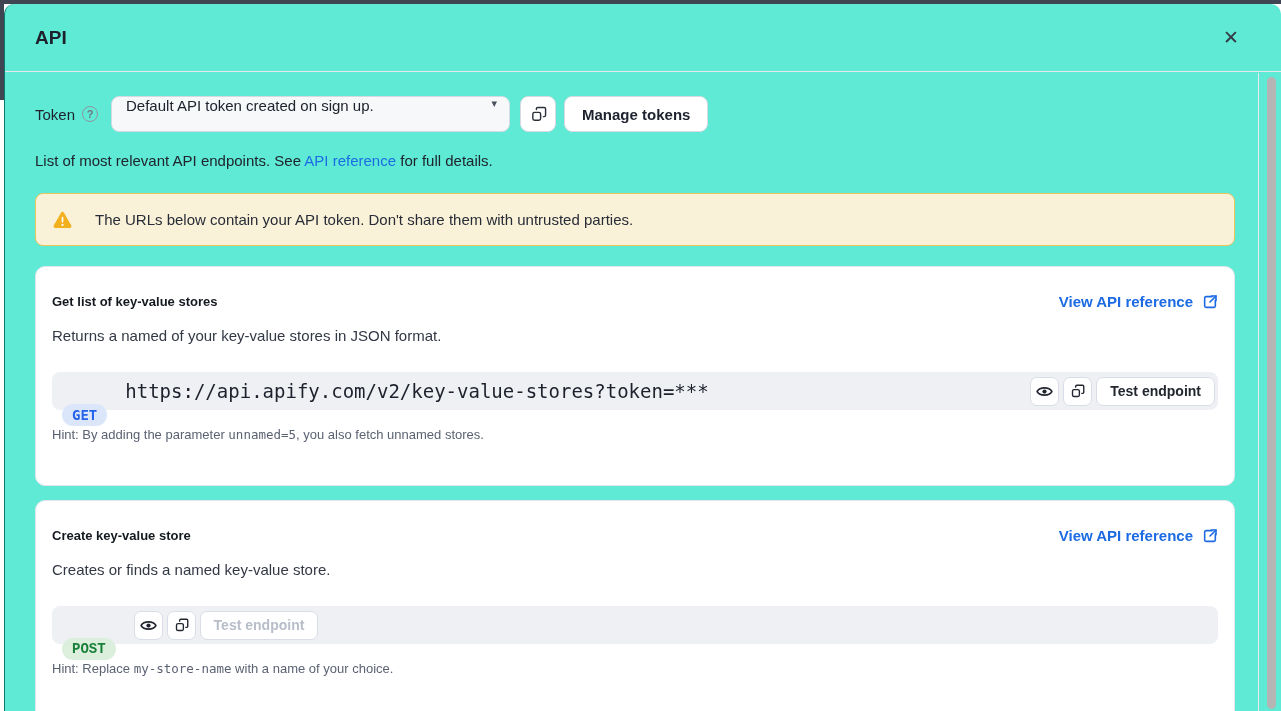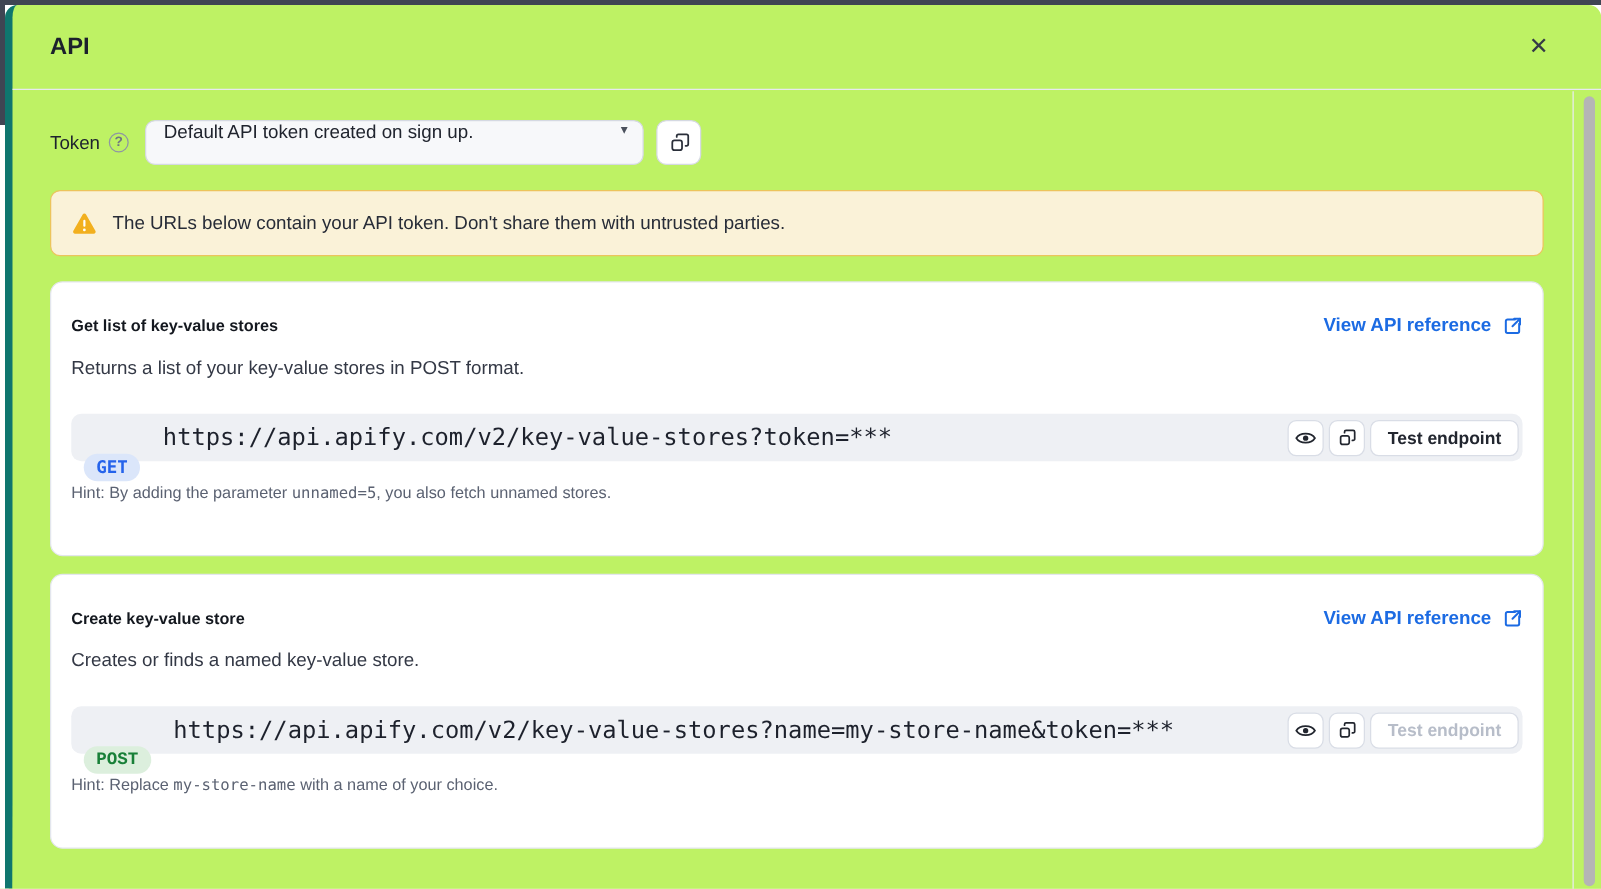--- a/index.html
+++ b/index.html
@@ -8,23 +8,23 @@
     width:1281px; height:711px; position:relative; overflow:hidden;
     background:#ffffff;
     font-family:"Liberation Sans", sans-serif;
     -webkit-font-smoothing:antialiased;
   }
   .backdrop-top { position:absolute; top:0; left:0; right:0; height:4px; background:#3f4553; }
   .backdrop-left { position:absolute; top:0; left:0; width:4px; height:100px; background:#3f4553; }
 
   .modal {
     position:absolute; top:4px; left:4px; right:0; bottom:0;
-    background:#bef264;
+    background:#5eead4;
     border-top-left-radius:10px; border-top-right-radius:10px;
-    border-left:6px solid #0f766e;
+    border-left:1px solid #0f766e;
   }
   .modal-header {
     height:68px; display:flex; align-items:center; justify-content:space-between;
     padding:0 40px 0 30px; border-bottom:1px solid #e7e9ef;
   }
   .modal-title { font-size:19px; font-weight:700; color:#1c212c; margin:0; }
   .close-btn {
     background:none; border:none; padding:2px; font-size:19px; line-height:1;
     color:#343a46; cursor:pointer; font-family:inherit;
   }
@@ -54,21 +54,21 @@
     height:36px; background:#fff; border:1px solid #d5d9e2; border-radius:8px;
     padding:0 17px; font-size:15px; font-weight:600; color:#1d222e;
     font-family:inherit; cursor:pointer;
   }
 
   .intro { font-size:15px; color:#20242e; margin:0 0 24px; }
   .intro .link { color:#1c6be3; text-decoration:none; cursor:pointer; }
 
   .warning {
     background:#faf2d8; border:1px solid #ecc45c; border-radius:8px;
-    height:53px; display:flex; align-items:center; padding:0 17px; margin-bottom:20px;
+    height:53px; display:flex; align-items:center; padding:0 17px; margin-bottom:20px;gap:10px;
   }
   .warning-icon { margin-right:13px; flex:0 0 auto; display:flex; }
   .warning-text { font-size:15px; color:#272c37; }
 
   
   .card {
     border:1px solid #e3e6ed; border-radius:10px; background:#fff;
     padding:26px 16px 30px; margin-bottom:14px;
   }
   .card-head { display:flex; justify-content:space-between; align-items:center; margin-bottom:17px; }
@@ -139,22 +139,24 @@
       <button class="icon-btn">
         <span style="display:flex;">
           <svg width="17" height="17" viewBox="0 0 24 24" fill="none" stroke="#2a2f3a" stroke-width="2" stroke-linecap="round" stroke-linejoin="round">
             <g transform="translate(24,0) scale(-1,1)">
               <rect x="9" y="9" width="11" height="11" rx="2.5"></rect>
               <path d="M5 15H4a2 2 0 0 1-2-2V4a2 2 0 0 1 2-2h9a2 2 0 0 1 2 2v1"></path>
             </g>
           </svg>
         </span>
       </button>
-    </div>
-
+      <button class="btn">Manage tokens</button>
+    </div>
+
+    <p class="intro"><span>List of most relevant API endpoints. See </span><a class="link">API reference</a><span> for full details.</span></p>
 
     <div class="warning">
       <span class="warning-icon">
         <svg width="19" height="18" viewBox="0 0 24 22">
           <path d="M10.3 1.6 L0.9 18 a2 2 0 0 0 1.7 3 h18.8 a2 2 0 0 0 1.7-3 L13.7 1.6 a2 2 0 0 0-3.4 0 Z" fill="#f2b01e"></path>
           <rect x="10.9" y="7" width="2.2" height="7" rx="1.1" fill="#fff"></rect>
           <circle cx="12" cy="17.2" r="1.4" fill="#fff"></circle>
         </svg>
       </span>
       <span class="warning-text">The URLs below contain your API token. Don't share them with untrusted parties.</span>
@@ -167,21 +169,21 @@
           <span>View API reference</span>
           <span style="display:flex;">
             <svg width="16" height="16" viewBox="0 0 24 24" fill="none" stroke="#1c6be3" stroke-width="2.4" stroke-linecap="round" stroke-linejoin="round">
               <path d="M15 4H6a2 2 0 0 0-2 2v12a2 2 0 0 0 2 2h12a2 2 0 0 0 2-2V9"></path>
               <path d="M14 3h7v7"></path>
               <path d="M21 3l-9 9"></path>
             </svg>
           </span>
         </a>
       </div>
-      <p class="card-desc">Returns a list of your key-value stores in POST format.</p>
+      <p class="card-desc">Returns a named of your key-value stores in JSON format.</p>
       <div class="endpoint-row">
         <span class="method get">GET</span>
         <span class="endpoint-url">https://api.apify.com/v2/key-value-stores?token=***</span>
         <span class="row-actions">
           <button class="row-btn square">
             <span style="display:flex;">
               <svg width="17" height="17" viewBox="0 0 24 24" fill="none" stroke="#22262f" stroke-width="2.2" stroke-linejoin="round">
                 <path d="M1.5 12 C5.5 5.2 18.5 5.2 22.5 12 C18.5 18.8 5.5 18.8 1.5 12 Z"></path>
                 <circle cx="12" cy="12" r="3" fill="#22262f" stroke="none"></circle>
               </svg>
@@ -213,21 +215,20 @@
               <path d="M15 4H6a2 2 0 0 0-2 2v12a2 2 0 0 0 2 2h12a2 2 0 0 0 2-2V9"></path>
               <path d="M14 3h7v7"></path>
               <path d="M21 3l-9 9"></path>
             </svg>
           </span>
         </a>
       </div>
       <p class="card-desc">Creates or finds a named key-value store.</p>
       <div class="endpoint-row">
         <span class="method post">POST</span>
-        <span class="endpoint-url">https://api.apify.com/v2/key-value-stores?name=my-store-name&amp;token=***</span>
         <span class="row-actions">
           <button class="row-btn square">
             <span style="display:flex;">
               <svg width="17" height="17" viewBox="0 0 24 24" fill="none" stroke="#22262f" stroke-width="2.2" stroke-linejoin="round">
                 <path d="M1.5 12 C5.5 5.2 18.5 5.2 22.5 12 C18.5 18.8 5.5 18.8 1.5 12 Z"></path>
                 <circle cx="12" cy="12" r="3" fill="#22262f" stroke="none"></circle>
               </svg>
             </span>
           </button>
           <button class="row-btn square">

